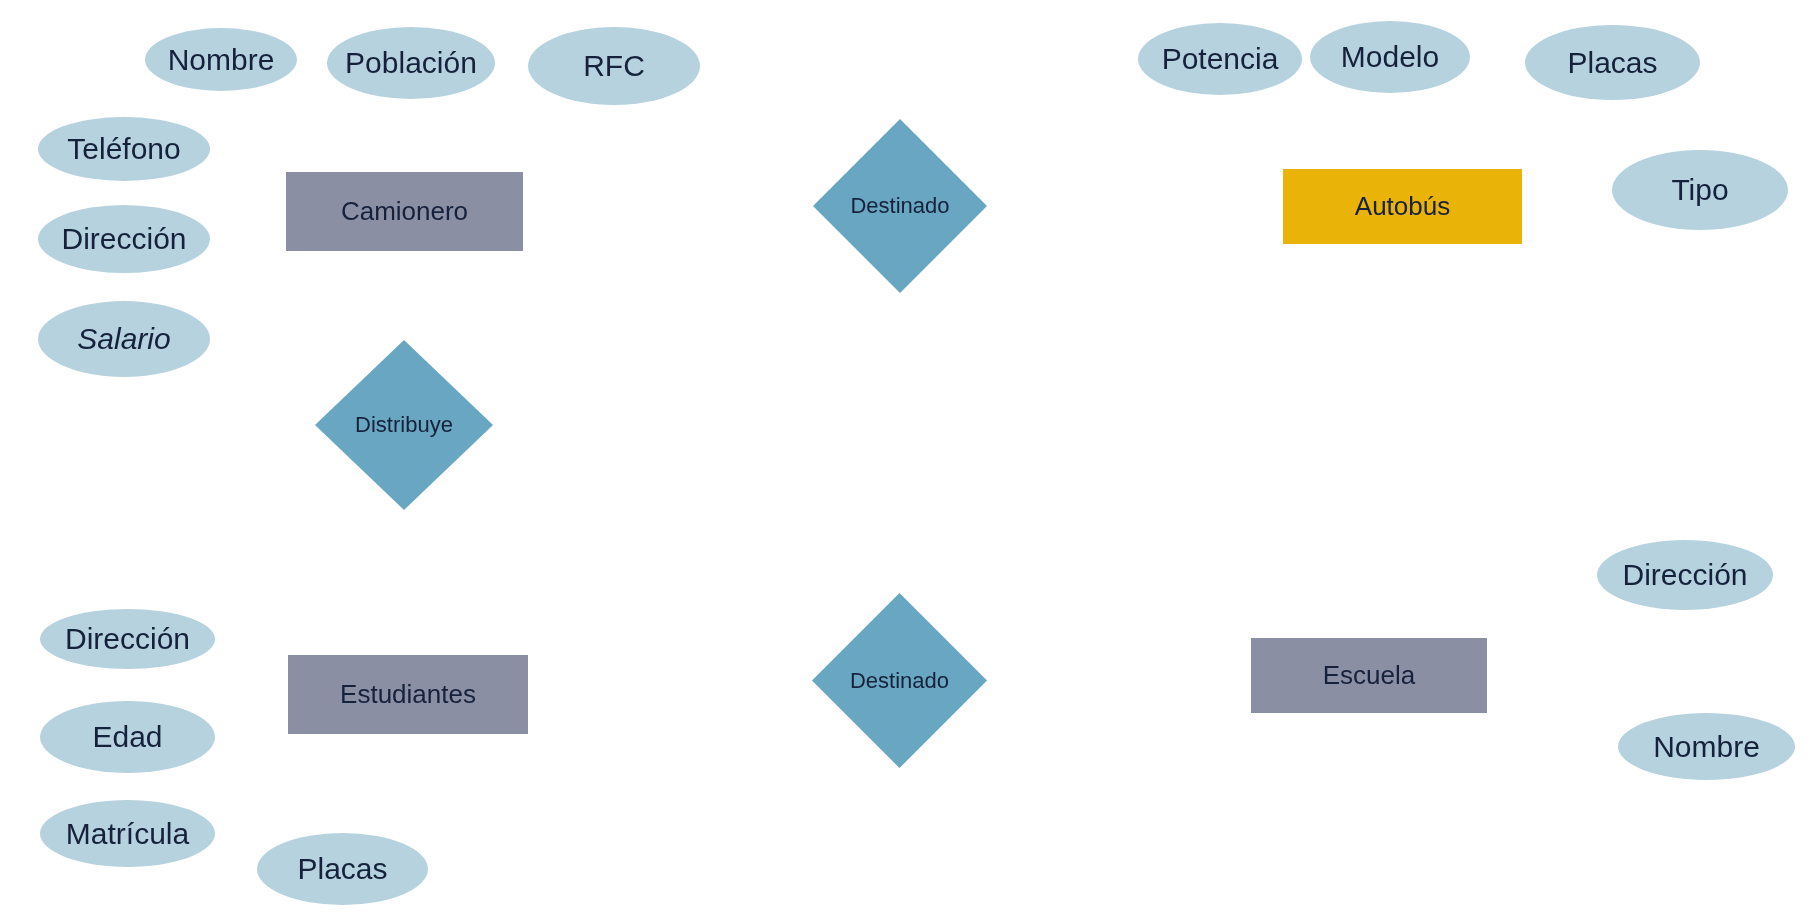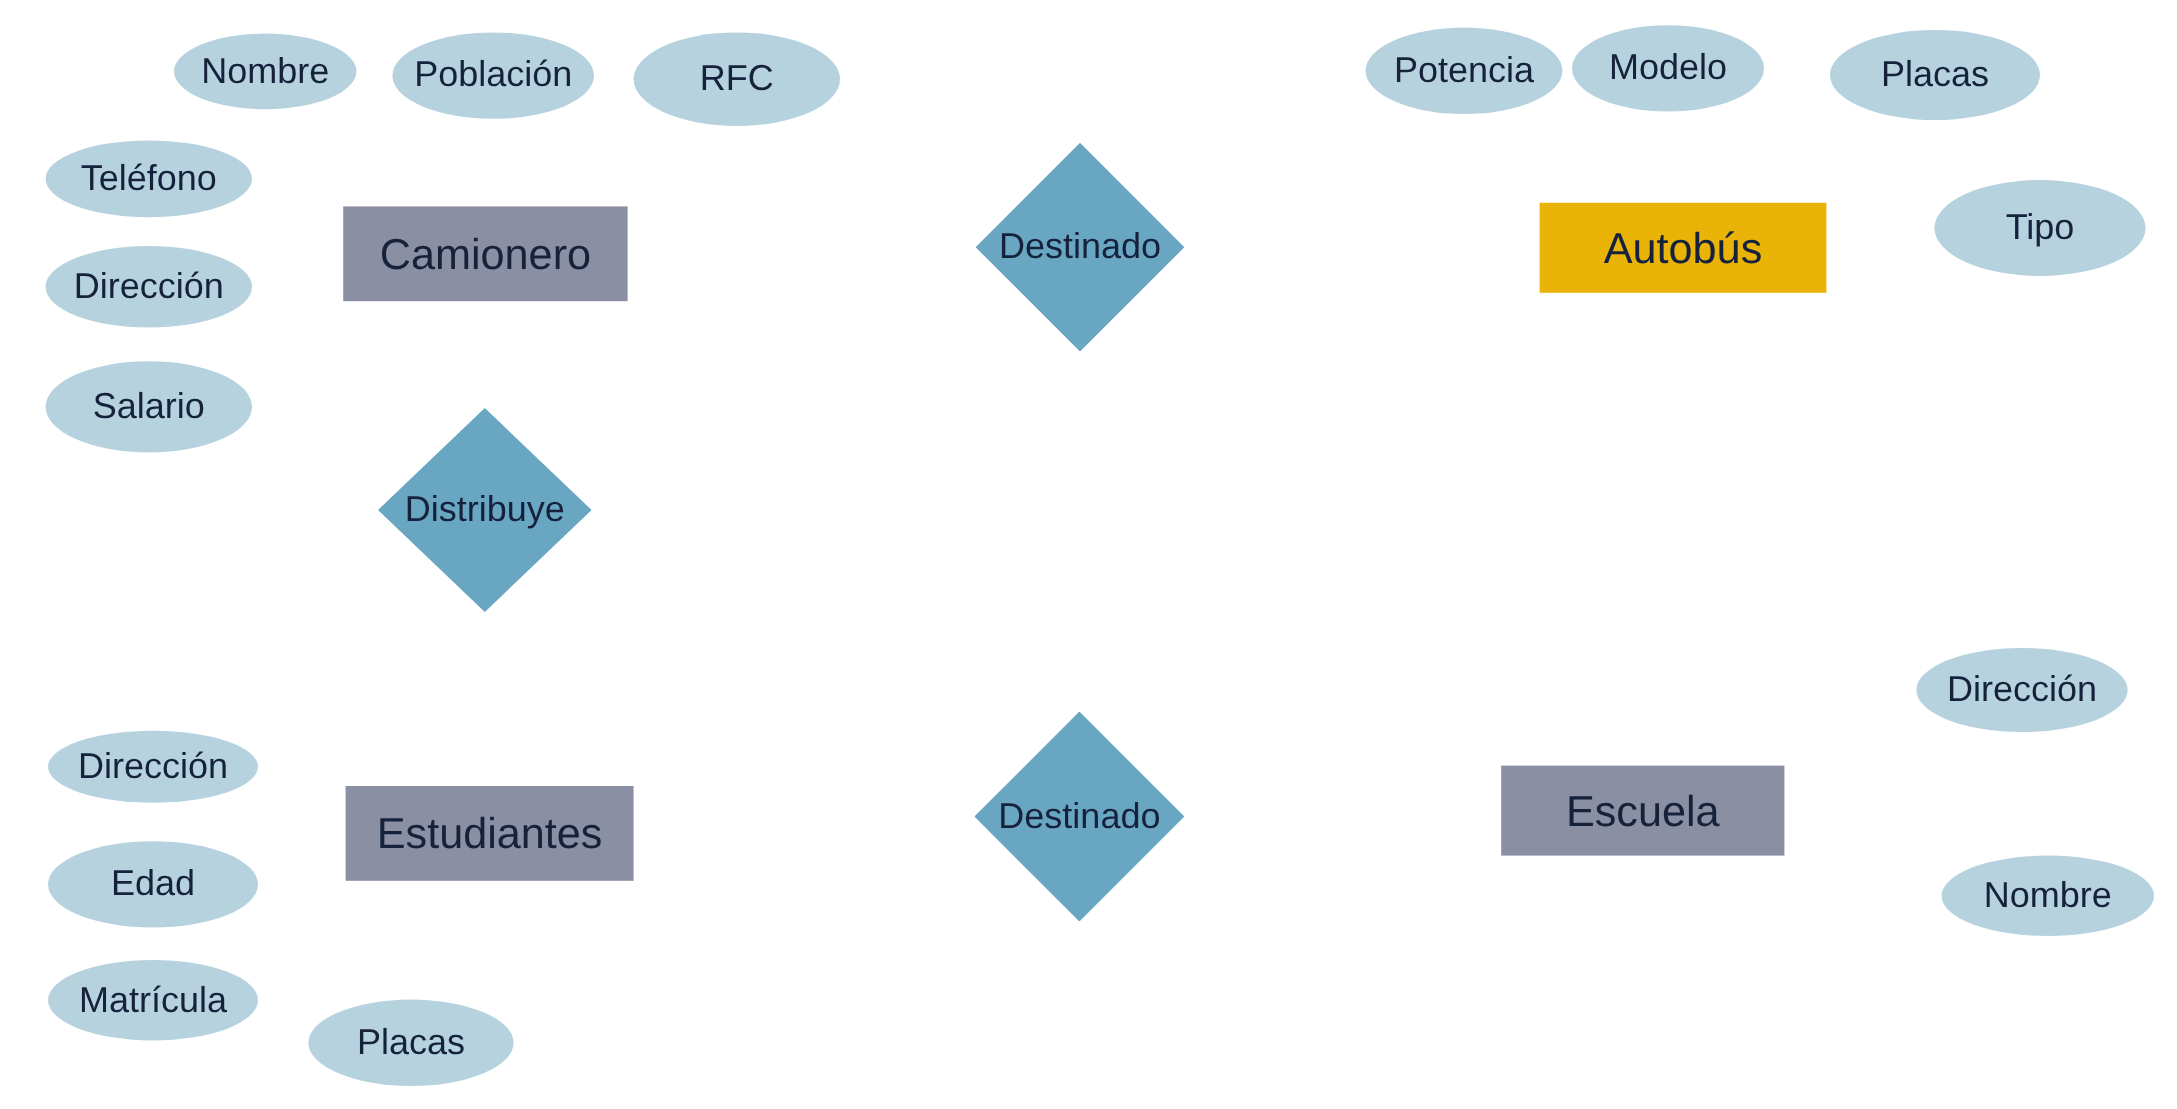--- a/index.html
+++ b/index.html
@@ -28,25 +28,25 @@
     line-height: 1.05;
     user-select: none;
   }
   .attribute {
     background: #b5d2de;
     border-radius: 50%;
     font-size: 30px;
   }
   .entity {
     background: #8b8fa3;
-    font-size: 36px;
+    font-size: 26px;
   }
   .relationship {
     background: transparent;
-    font-size: 30px;
+    font-size: 22px;
   }
   .relationship .diamond-shape {
     position: absolute;
     inset: 0;
     background: #68a6c1;
     clip-path: polygon(50% 0%, 100% 50%, 50% 100%, 0% 50%);
     z-index: 0;
   }
   .relationship .node-label {
     position: relative;
@@ -70,21 +70,21 @@
     </div>
     <div class="node attribute" style="left: 528px; top: 27px; width: 172px; height: 78px; background: rgb(181, 210, 222);">
       <span class="node-label">RFC</span>
     </div>
     <div class="node attribute" style="left: 38px; top: 117px; width: 172px; height: 64px; background: rgb(181, 210, 222);">
       <span class="node-label">Teléfono</span>
     </div>
     <div class="node attribute" style="left: 38px; top: 205px; width: 172px; height: 68px; background: rgb(181, 210, 222);">
       <span class="node-label">Dirección</span>
     </div>
-    <div class="node attribute" style="left: 38px; top: 301px; width: 172px; height: 76px; background: rgb(181, 210, 222);">
+    <div class="node attribute" style="left: 38px; top: 301px; width: 172px; height: 76px; background: rgb(181, 210, 222); font-style: italic;">
       <span class="node-label">Salario</span>
     </div>
     <div class="node entity" style="left: 286px; top: 172px; width: 237px; height: 79px; background: rgb(139, 143, 163);">
       <span class="node-label">Camionero</span>
     </div>
     <div class="node relationship" style="left: 315px; top: 340px; width: 178px; height: 170px;">
       <div class="diamond-shape"></div>
       <span class="node-label">Distribuye</span>
     </div>
     <div class="node relationship" style="left: 813px; top: 119px; width: 174px; height: 174px;">

